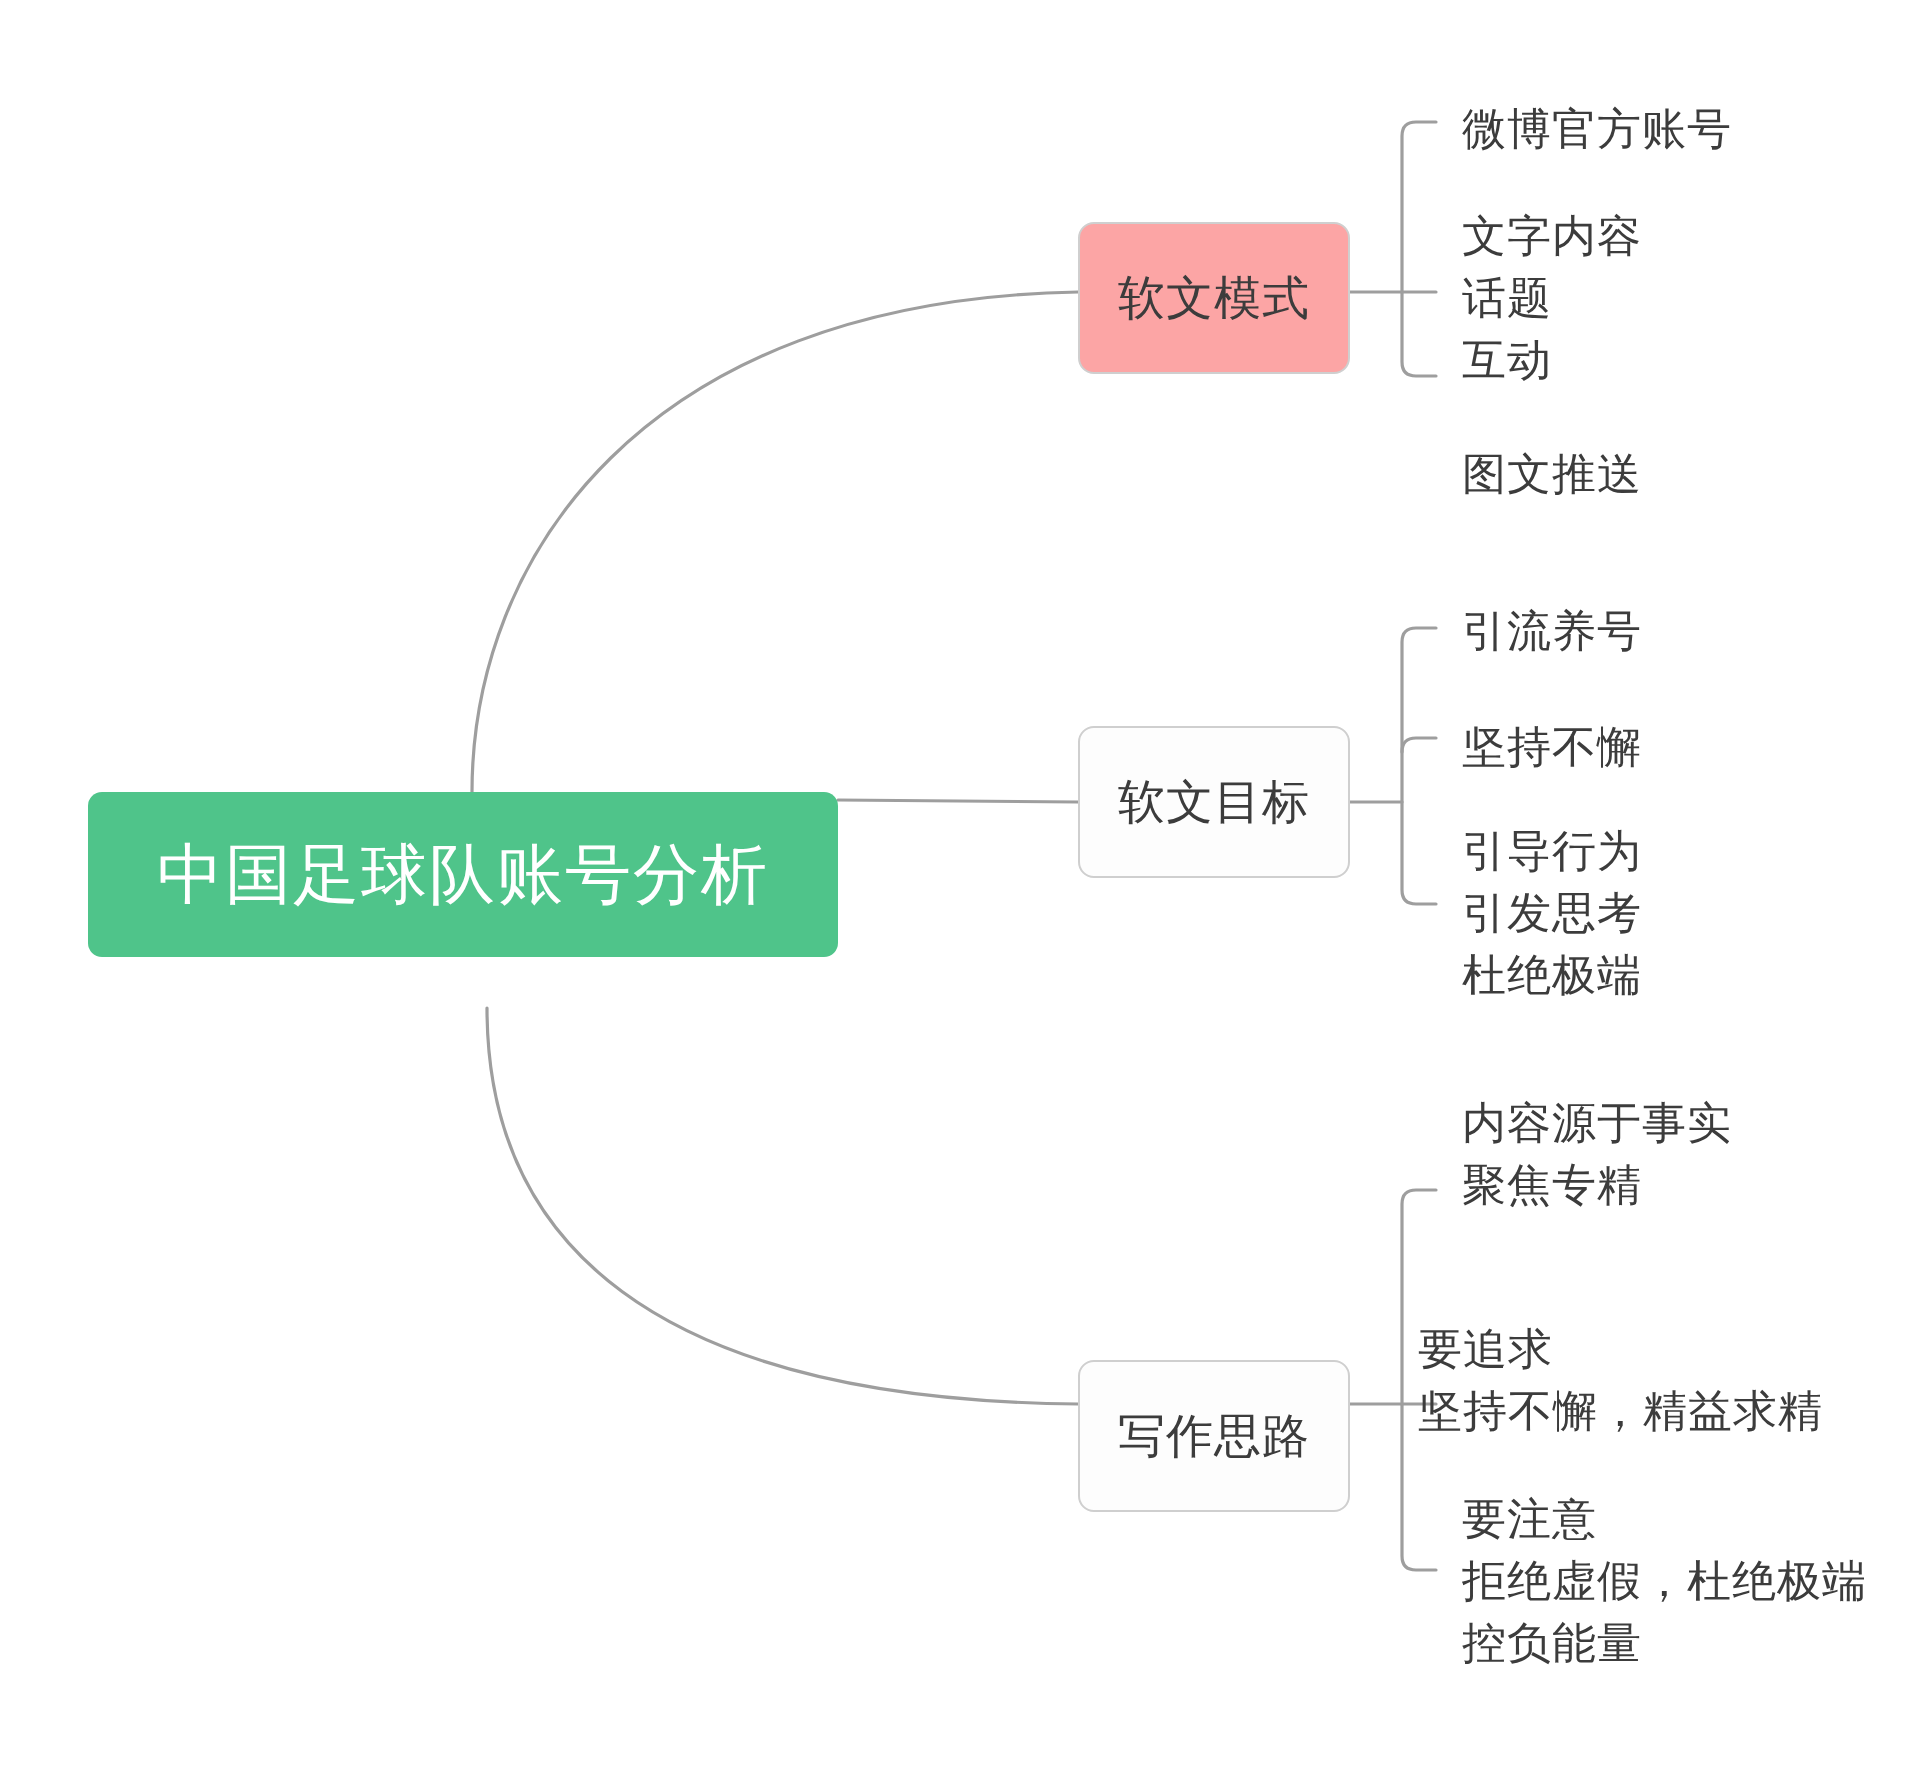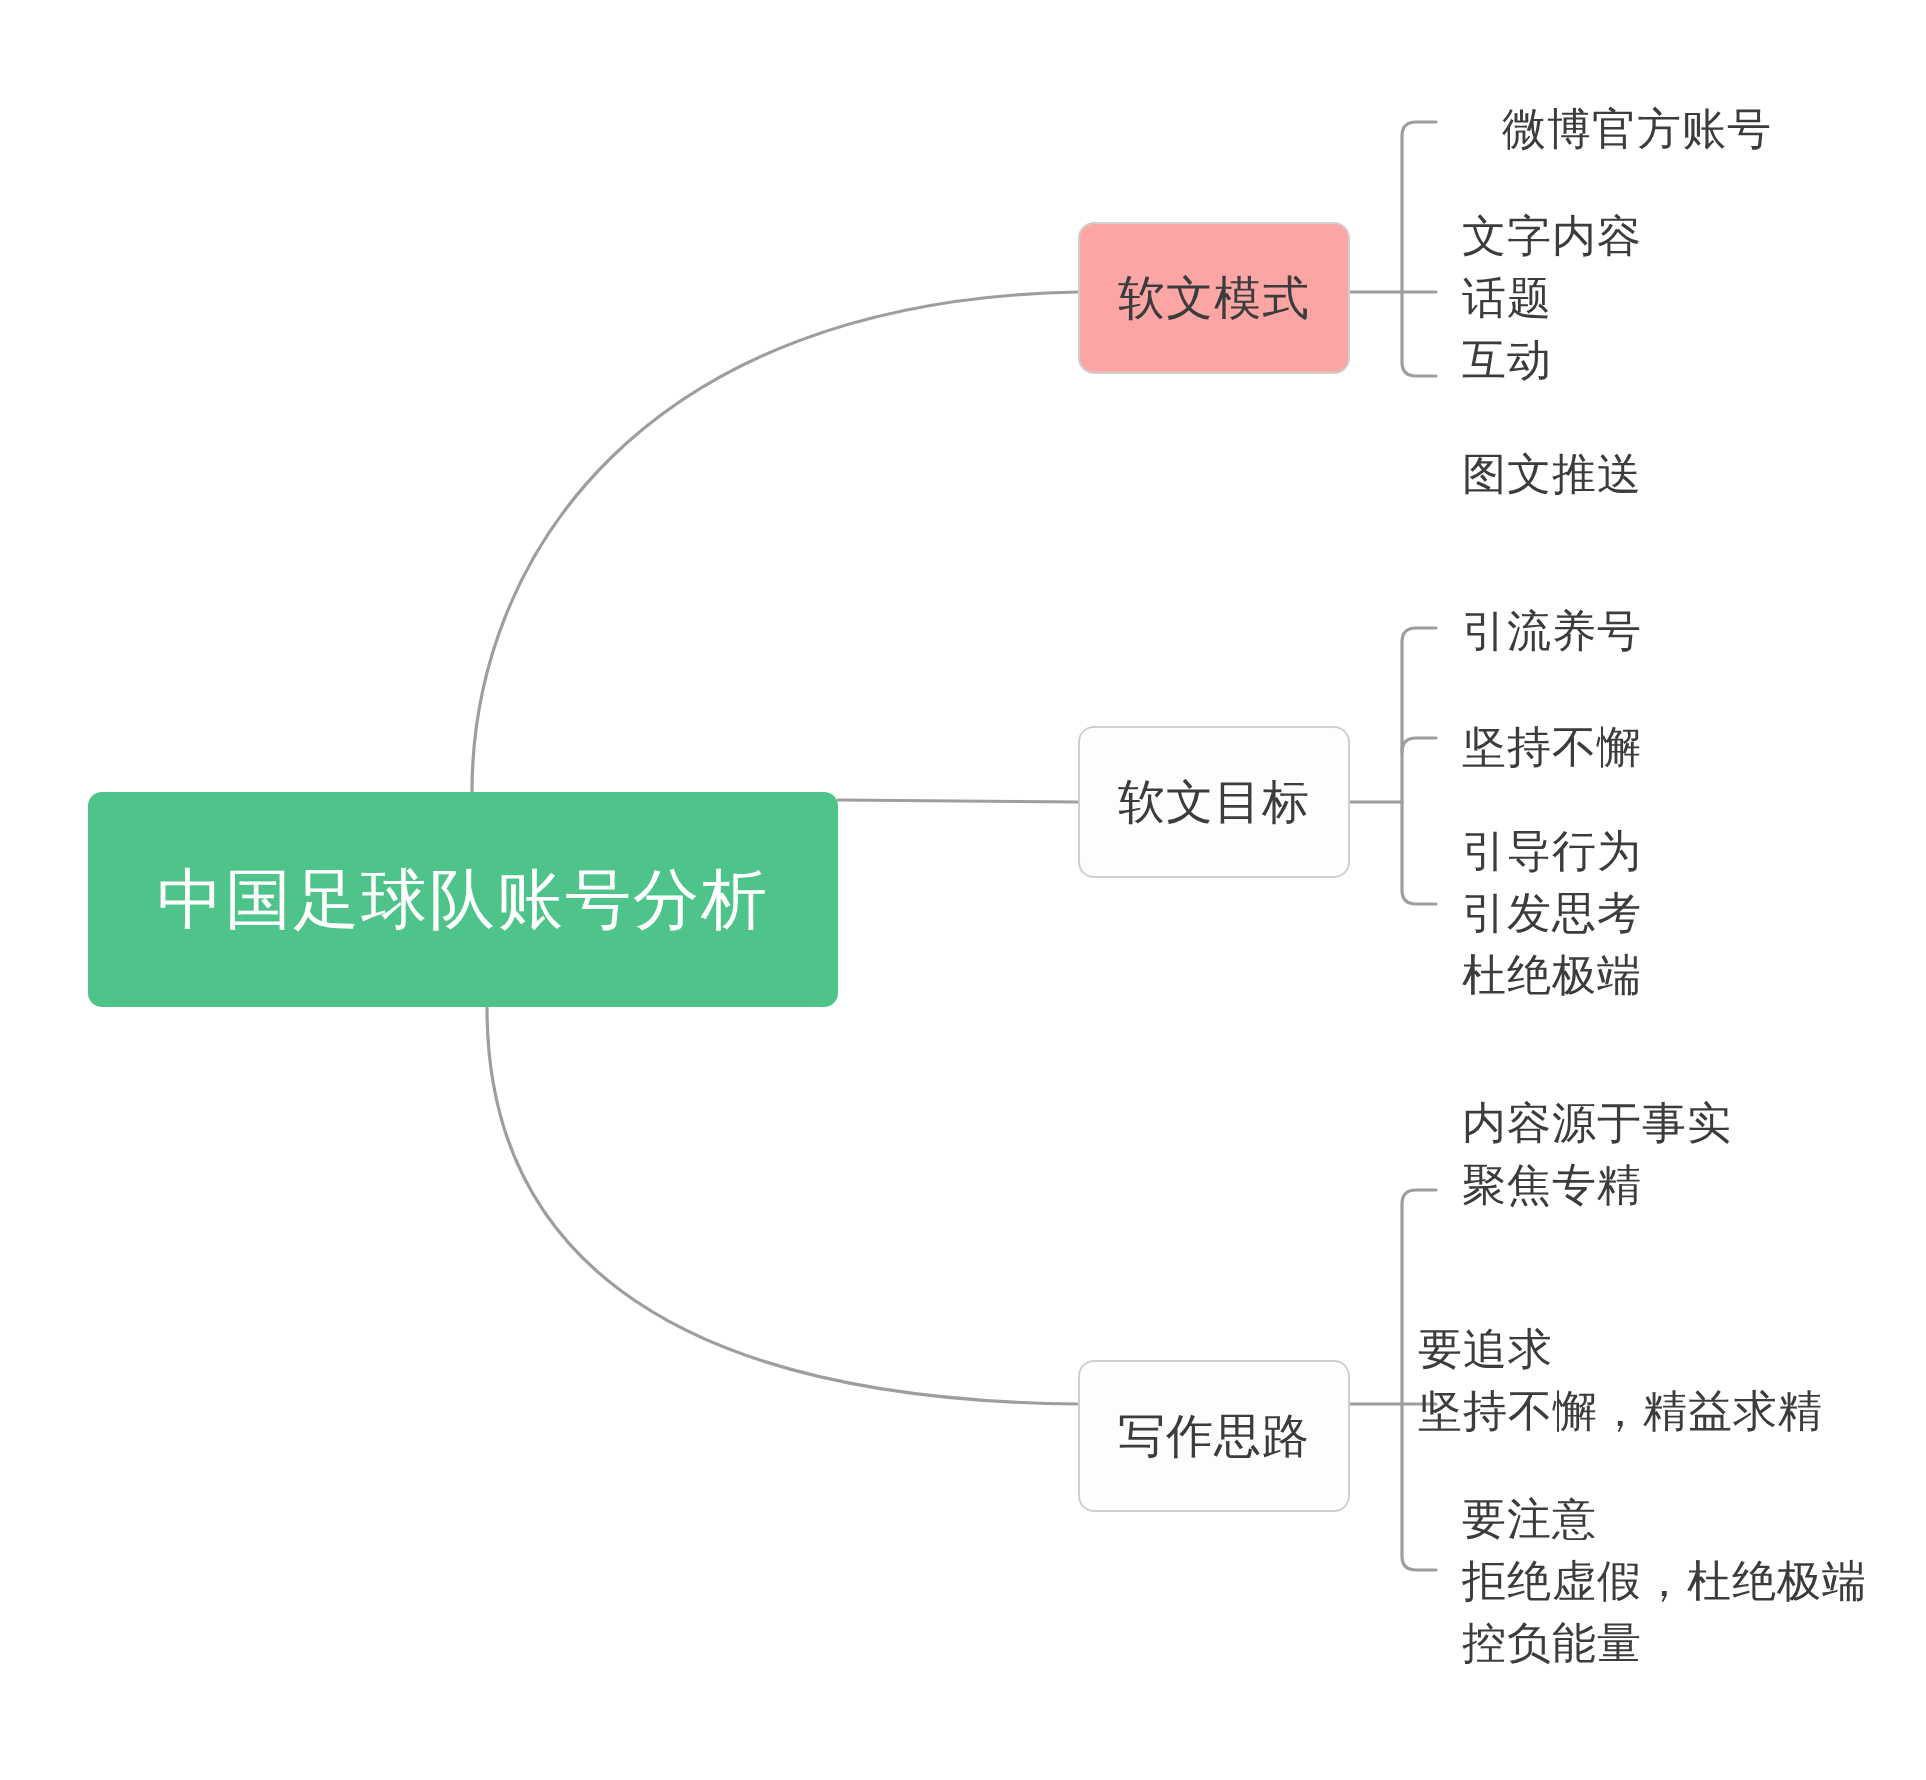--- a/index.html
+++ b/index.html
@@ -25,21 +25,21 @@
     height: 1780px;
     pointer-events: none;
   }
 
   
   .root-node {
     position: absolute;
     left: 88px;
     top: 792px;
     width: 750px;
-    height: 215px;
+    height: 165px;
     background: #4fc48a;
     border-radius: 14px;
     display: flex;
     align-items: center;
     justify-content: center;
     box-sizing: border-box;
   }
   .root-label {
     color: #ffffff;
     font-size: 66px;
@@ -120,21 +120,21 @@
   </div>
 
   <div class="branch-node" id="branch-1" style="border-color: rgb(207, 207, 207); background: rgb(253, 253, 253);">
     <span class="branch-label" style="color: rgb(60, 60, 60);">软文目标</span>
   </div>
 
   <div class="branch-node" id="branch-2" style="border-color: rgb(207, 207, 207); background: rgb(253, 253, 253); margin-top: 32px;">
     <span class="branch-label" style="color: rgb(60, 60, 60);">写作思路</span>
   </div>
 
-  <div class="leaf" style="left: 1462px; top: 98px; color: rgb(60, 60, 60); margin-left: 40px;"><span class="leaf-line">微博官方账号</span></div>
+  <div class="leaf" style="left: 1462px; top: 98px; color: rgb(60, 60, 60);"><span class="leaf-line">微博官方账号</span></div>
   <div class="leaf" style="left: 1462px; top: 205px; color: rgb(60, 60, 60);"><span class="leaf-line">文字内容</span><span class="leaf-line">话题</span><span class="leaf-line">互动</span></div>
   <div class="leaf" style="left: 1462px; top: 443px; color: rgb(60, 60, 60);"><span class="leaf-line">图文推送</span></div>
 
   <div class="leaf" style="left: 1462px; top: 600px; color: rgb(60, 60, 60);"><span class="leaf-line">引流养号</span></div>
   <div class="leaf" style="left: 1462px; top: 716px; color: rgb(60, 60, 60);"><span class="leaf-line">坚持不懈</span></div>
   <div class="leaf" style="left: 1462px; top: 820px; color: rgb(60, 60, 60);"><span class="leaf-line">引导行为</span><span class="leaf-line">引发思考</span><span class="leaf-line">杜绝极端</span></div>
 
   <div class="leaf" style="left: 1462px; top: 1092px; color: rgb(60, 60, 60);"><span class="leaf-line">内容源于事实</span><span class="leaf-line">聚焦专精</span></div>
   <div class="leaf" style="left: 1418px; top: 1318px; color: rgb(60, 60, 60);"><span class="leaf-line">要追求</span><span class="leaf-line">坚持不懈，精益求精</span></div>
   <div class="leaf" style="left: 1462px; top: 1488px; color: rgb(60, 60, 60);"><span class="leaf-line">要注意</span><span class="leaf-line">拒绝虚假，杜绝极端</span><span class="leaf-line">控负能量</span></div>

